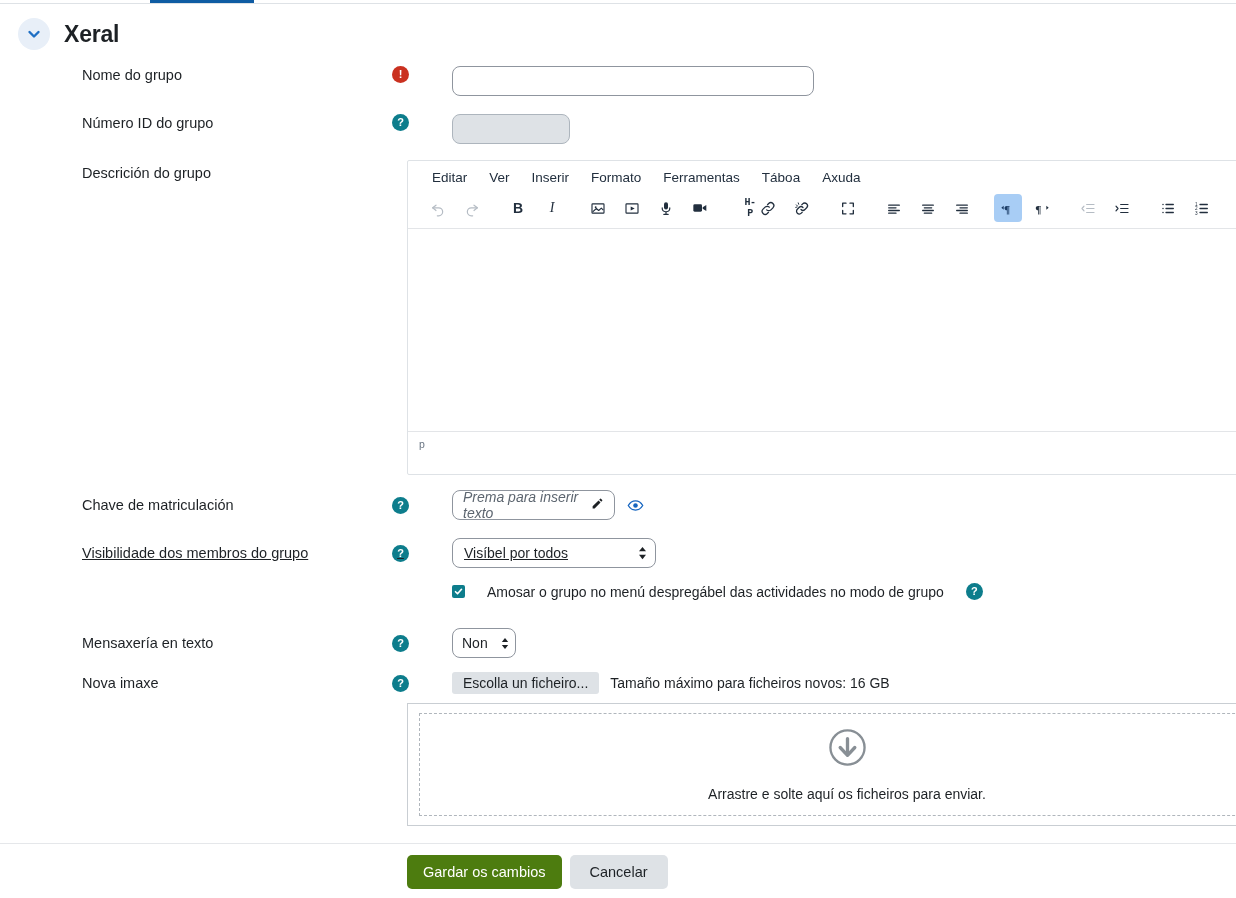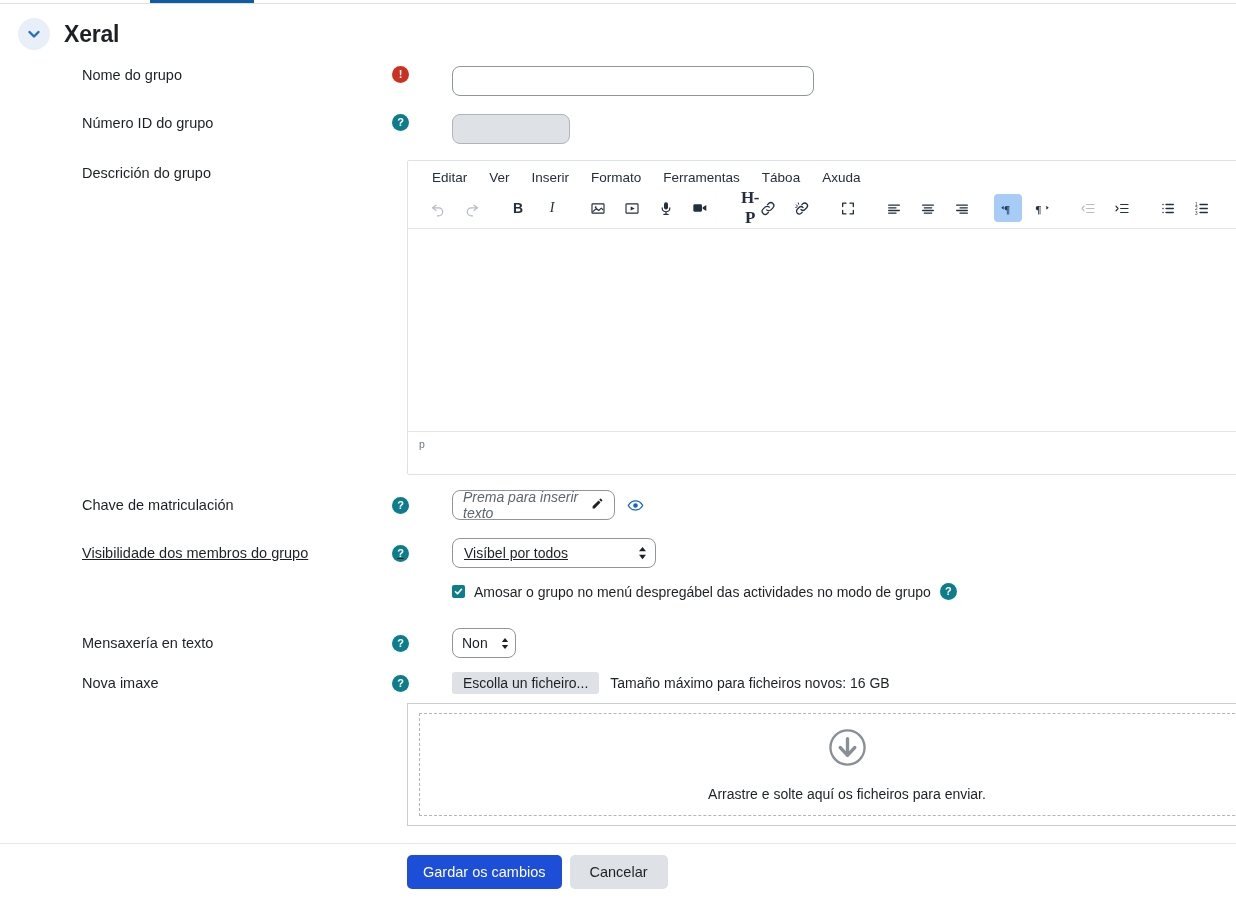--- a/index.html
+++ b/index.html
@@ -112,21 +112,21 @@
     height:30px; border:1px solid #8f959e; border-radius:8px; background:#fff;
     display:flex; align-items:center; justify-content:space-between;
     padding:0 8px 0 11px; font-size:14px; color:#1d2125; cursor:pointer; gap:10px;
   }
   .sel.wide { width:204px; }
   .sel.narrow { width:64px; padding:0 6px 0 9px; }
   .updown { font-size:10px; line-height:8px; color:#1d2125; display:flex;
             flex-direction:column; align-items:center; }
 
   
-  .ckrow { display:flex; align-items:center; gap:9px; }
+  .ckrow { display:flex; align-items:center; gap:22px; }
   .ckbox {
     width:13px; height:13px; border-radius:2px; background:#0d7d8c;
     display:flex; align-items:center; justify-content:center; flex:none;
     cursor:pointer;
   }
   .ckrow label { font-size:14px; color:#1d2125; cursor:pointer; }
 
   
   .filebtn {
     height:22px; background:#dee2e6; border:none; border-radius:3px;
@@ -145,21 +145,21 @@
     justify-content:center; gap:15px;
   }
   .dz-text { font-size:14px; color:#1d2125; }
 
   
   .actions {
     position:absolute; left:407px; top:855px; display:flex; gap:8px;
     align-items:center;
   }
   .btn-primary {
-    background:#1d4ed8; color:#fff; border:none; border-radius:5px;
+    background:#4d7c0f; color:#fff; border:none; border-radius:5px;
     font-size:14.5px; padding:9px 16px; cursor:pointer;
     font-family:"Liberation Sans", sans-serif;
   }
   .btn-secondary {
     background:#dee2e6; color:#1d2125; border:none; border-radius:5px;
     font-size:14.5px; padding:9px 20px; cursor:pointer;
     font-family:"Liberation Sans", sans-serif;
   }
   .hr-top {
     position:absolute; left:0; top:843px; width:1236px; height:1px;
@@ -255,21 +255,21 @@
           <path d="M5.4 11.2a.9.9 0 0 1 1.8 0 4.8 4.8 0 0 0 9.6 0 .9.9 0 1 1 1.8 0 6.6 6.6 0 0 1-5.7 6.5V20h2.3a.9.9 0 0 1 0 1.8H8.8a.9.9 0 0 1 0-1.8h2.3v-2.3a6.6 6.6 0 0 1-5.7-6.5z"></path>
           </svg>
       </button>
       <button class="tbtn">
         <svg width="18" height="18" viewBox="0 0 24 24" fill="currentColor">
           <rect x="2" y="6.5" width="13" height="11" rx="2"></rect>
             <polygon points="16,11 21.5,7.5 21.5,16.5 16,13"></polygon>
           </svg>
       </button>
       <button class="tbtn">
-          <span class="txtico" style="font-size:17px;letter-spacing:-0.5px;font-family:Liberation Serif, serif;margin-left:32px;">H-P</span>
+          <span class="txtico" style="font-size:10px;letter-spacing:-0.5px;font-family:Liberation Mono, monospace;margin-left:32px;">H-P</span>
         </button>
       <button class="tbtn">
         <svg width="17" height="17" viewBox="0 0 24 24" fill="none" stroke="currentColor" stroke-width="1.9" stroke-linecap="round">
           <path d="M10 14a4.5 4.5 0 0 0 6.4 0l3-3A4.5 4.5 0 0 0 13 4.6l-1.7 1.7"></path>
           <path d="M14 10a4.5 4.5 0 0 0-6.4 0l-3 3A4.5 4.5 0 0 0 11 19.4l1.7-1.7"></path>
           </svg>
       </button>
       <button class="tbtn sep">
         <svg width="17" height="17" viewBox="0 0 24 24" fill="none" stroke="currentColor" stroke-width="1.9" stroke-linecap="round">
           <path d="M10.5 13.5a4.2 4.2 0 0 0 5.9 0l2.6-2.6A4.2 4.2 0 0 0 13 5l-1.3 1.3"></path>

